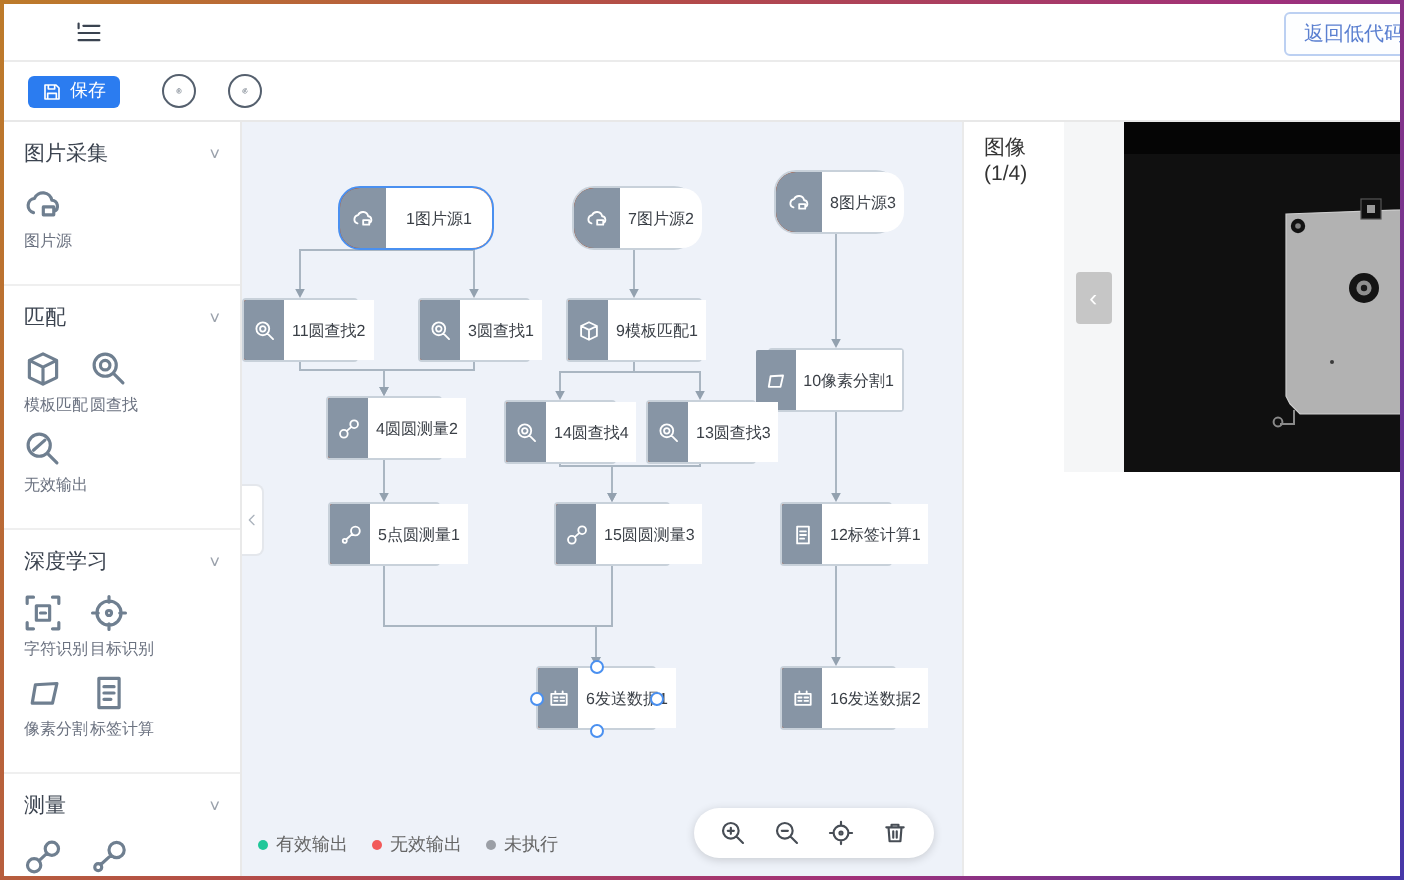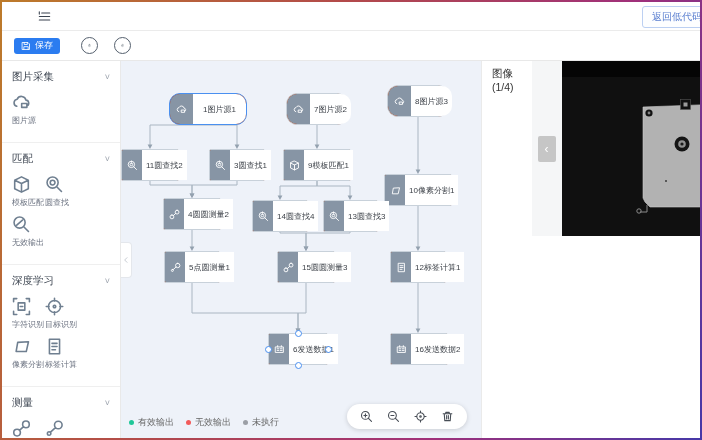--- a/index.html
+++ b/index.html
@@ -295,21 +295,21 @@
               <span class="nlabel">3圆查找1</span>
             </div>
             <div class="node" style="left: 162px; top: 88px; width: 68px;">
               <span class="nicon">
                 <svg width="11" height="11" viewBox="0 0 12 12" fill="none" stroke="currentColor" stroke-width="1" stroke-linecap="round" stroke-linejoin="round">
                   <path d="M6 1.2 10.3 3.3v5.4L6 10.8 1.7 8.7V3.3z M1.7 3.3 6 5.4l4.3-2.1 M6 5.4v5.4"></path>
                 </svg>
               </span>
               <span class="nlabel">9模板匹配1</span>
             </div>
-            <div class="node" style="left: 263px; top: 113px; width: 68px;">
+            <div class="node" style="left: 263px; top: 113px; width: 68px; justify-content: flex-end;">
               <span class="nicon">
                 <svg width="11" height="11" viewBox="0 0 12 12" fill="none" stroke="currentColor" stroke-width="1" stroke-linecap="round" stroke-linejoin="round">
                   <path d="M2.6 9.2 3.6 3.4 10.4 3 9 9.2z"></path>
                 </svg>
               </span>
               <span class="nlabel">10像素分割1</span>
             </div>
             <div class="node" style="left: 42px; top: 137px; width: 58px;">
               <span class="nicon">
                 <svg width="11" height="11" viewBox="0 0 12 12" fill="none" stroke="currentColor" stroke-width="1" stroke-linecap="round" stroke-linejoin="round">

